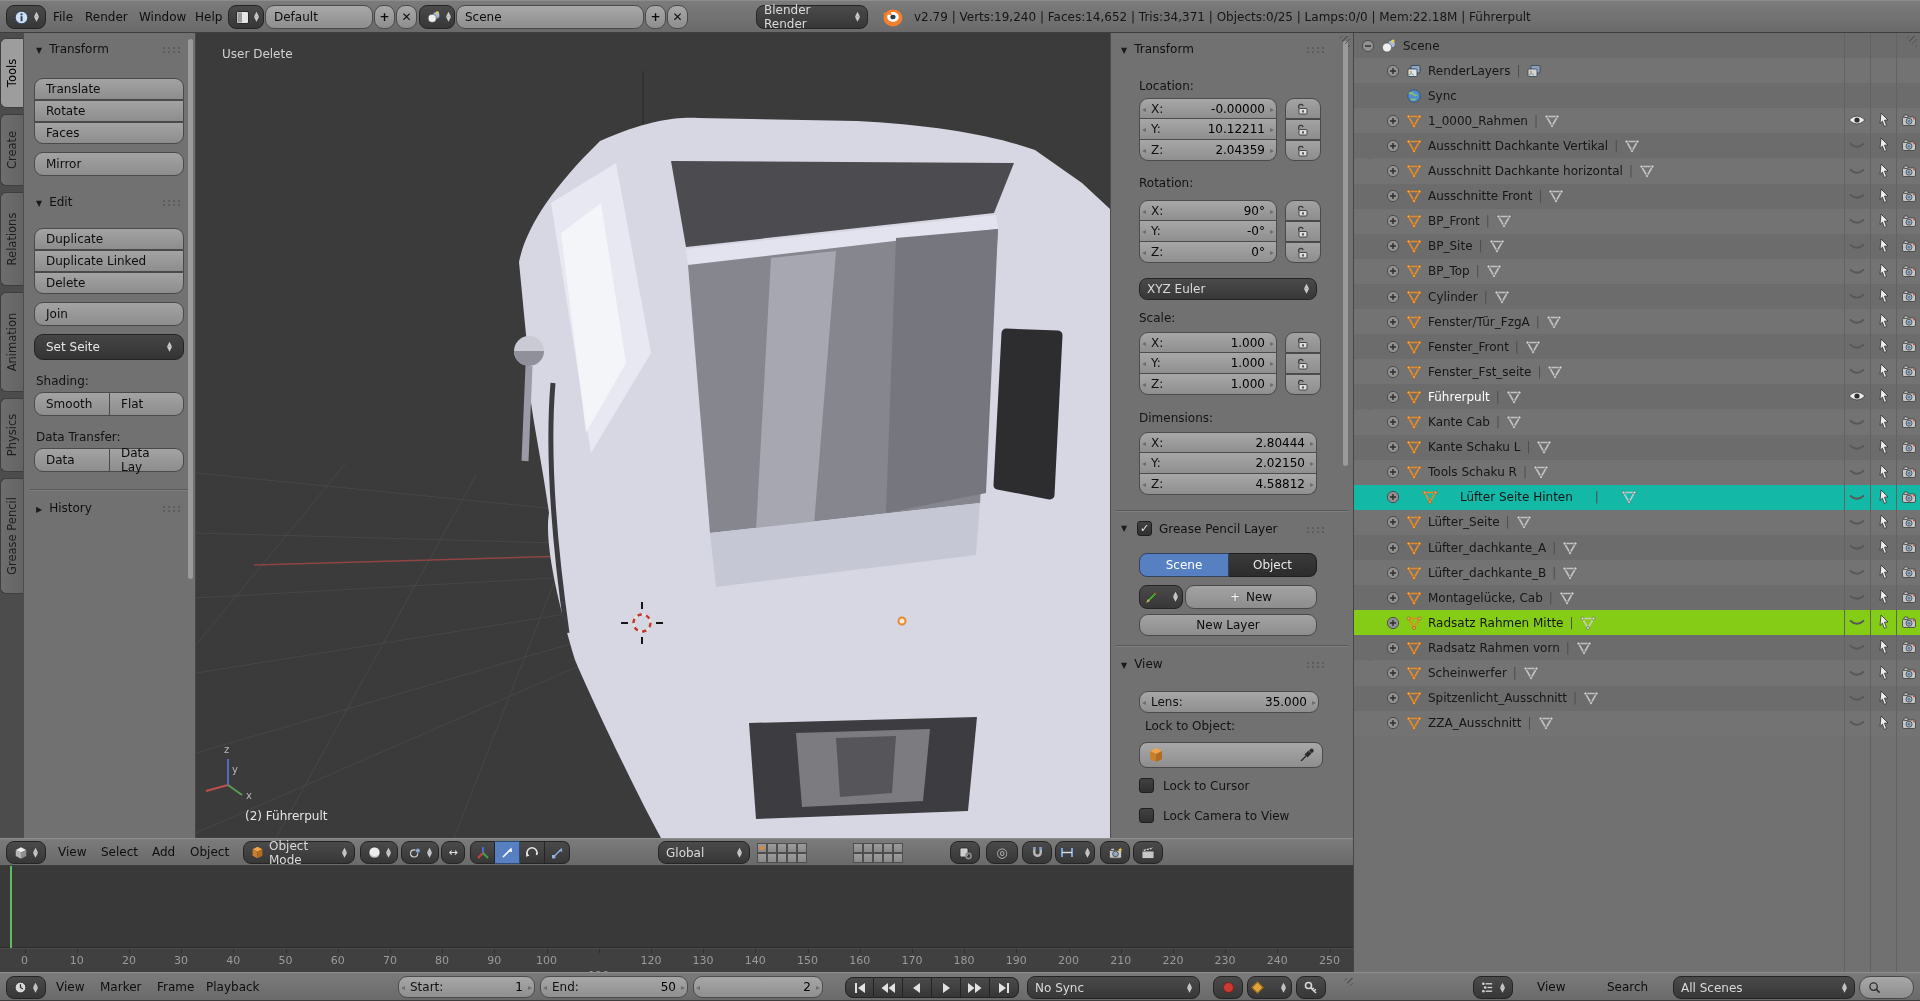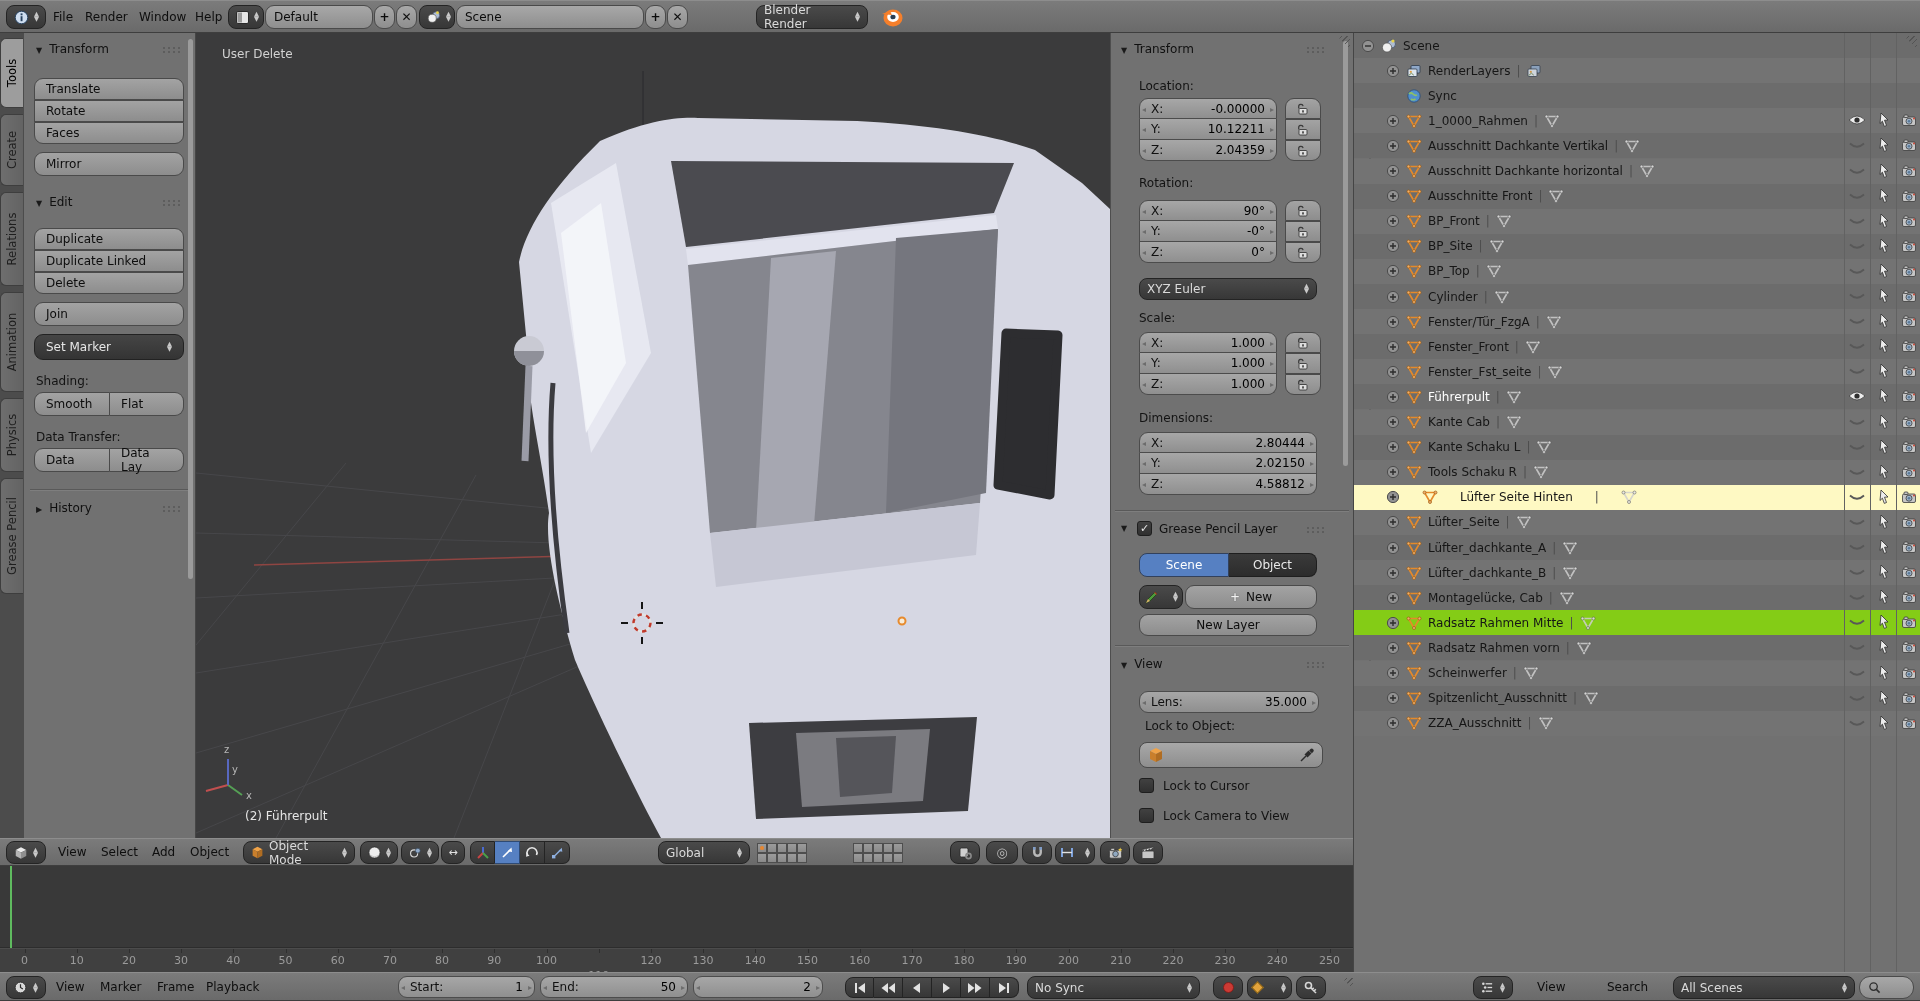--- a/index.html
+++ b/index.html
@@ -120,20 +120,21 @@
   </div>
 
   <span class="abs" style="left:880px;top:5px;">
     <svg width="24" height="23" viewBox="0 0 24 23">
         <ellipse cx="13" cy="12" rx="9.5" ry="8.5" fill="#f57f2b"></ellipse>
         <ellipse cx="13" cy="11" rx="5.8" ry="5" fill="#fff"></ellipse>
         <ellipse cx="13" cy="11" rx="2.6" ry="2.3" fill="#2a3d52"></ellipse>
         <path d="M2 8 L10 5 L12 9 Z" fill="#f57f2b"></path>
       </svg>
   </span>
+  <span class="menu" style="left:914px;color:#151515;">v2.79 | Verts:19,240 | Faces:14,652 | Tris:34,371 | Objects:0/25 | Lamps:0/0 | Mem:22.18M | Führerpult</span>
 </div>
 
 <div class="abs" id="toolshelf" style="left:0;top:33px;width:196px;height:805px;background:#717171;border-right:1px solid #464646;">
   <div class="abs" style="left:0;top:0;width:24px;height:805px;background:#4c4c4c;"></div>
   <div id="shelf-tabs">
       <div class="tab active" style="top: 5px; height: 70px;">
         <span>Tools</span>
       </div>
       <div class="tab" style="top: 81px; height: 72px;">
         <span>Create</span>
@@ -177,21 +178,21 @@
   <div class="btn r-mid" style="left:34px;top:217px;width:150px;height:22px;">
       <span>Duplicate Linked</span>
     </div>
   <div class="btn r-bot" style="left:34px;top:239px;width:150px;height:22px;">
       <span>Delete</span>
     </div>
   <div class="btn r-all" style="left:34px;top:269px;width:150px;height:24px;">
       <span>Join</span>
     </div>
   <div class="btn btn-dark r-all" style="left:34px;top:301px;width:150px;height:26px;">
-    <span>Set Marker</span>
+    <span>Set Seite</span>
     <span class="ud" style="color:#c9c9c9;">
         <i>▲</i>
         <i>▼</i>
       </span>
   </div>
 
   <span class="plabel" style="left:36px;top:341px;">Shading:</span>
   <div class="btn" style="left:34px;top:359px;width:76px;height:24px;border-radius:9px 0 0 9px;">
       <span>Smooth</span>
     </div>
@@ -1309,21 +1310,21 @@
         <span class="osep">|</span>
         <span style="opacity: 0.85;">
           <svg width="16" height="16" viewBox="0 0 16 16">
             <path d="M2.5 3.5 H13.5 L8 13 Z" fill="none" stroke="#cfcfcf" stroke-width="1.6" stroke-linejoin="round"></path>
             <circle cx="2.5" cy="3.5" r="1.5" fill="#e8e8e8" stroke="#5e5e5e" stroke-width="0.7"></circle>
             <circle cx="13.5" cy="3.5" r="1.5" fill="#e8e8e8" stroke="#5e5e5e" stroke-width="0.7"></circle>
             <circle cx="8" cy="13" r="1.5" fill="#e8e8e8" stroke="#5e5e5e" stroke-width="0.7"></circle>
           </svg>
         </span>
       </div>
-      <div class="orow" style="top: 451.8px; background: #fef9c3; padding-left: 32px; gap: 16px;">
+      <div class="orow" style="top: 451.8px; background: #14b8a6; padding-left: 32px; gap: 16px;">
         <span style="margin-right: 6px;">
           <svg width="14" height="14" viewBox="0 0 14 14">
             <circle cx="7" cy="7" r="5.6" fill="#929292" stroke="#4c4c4c"></circle>
             <path d="M4 7 h6 M7 4 v6" stroke="#2d2d2d" stroke-width="1.4"></path>
           </svg>
         </span>
         <span>
           <svg width="16" height="16" viewBox="0 0 16 16">
             <path d="M2.5 3.5 H13.5 L8 13 Z" fill="none" stroke="#e58a2a" stroke-width="1.6" stroke-linejoin="round"></path>
             <circle cx="2.5" cy="3.5" r="1.5" fill="#f2b06a" stroke="#9a5a14" stroke-width="0.7"></circle>

